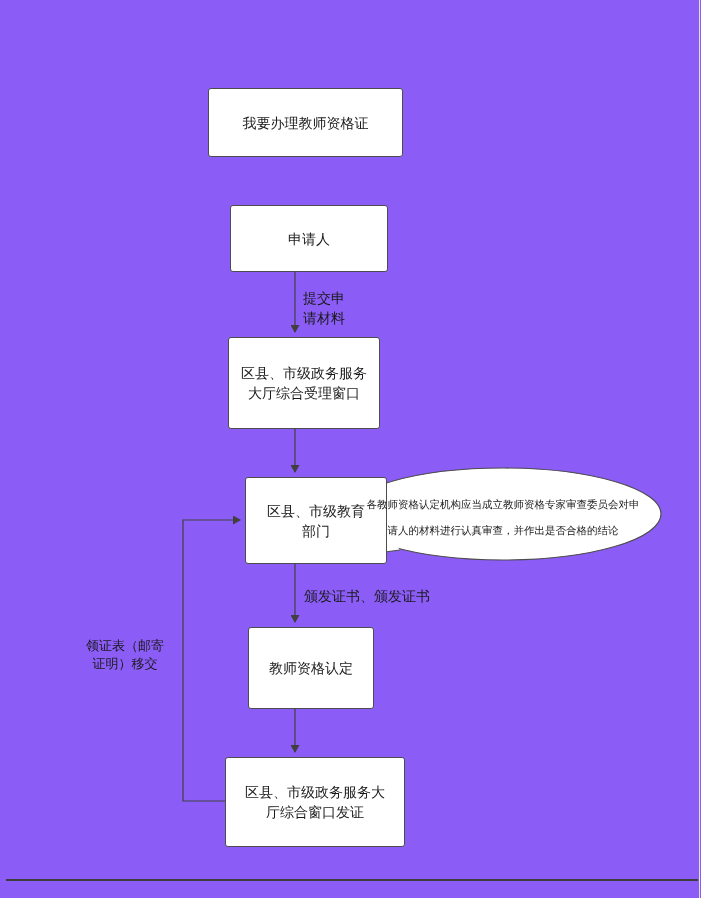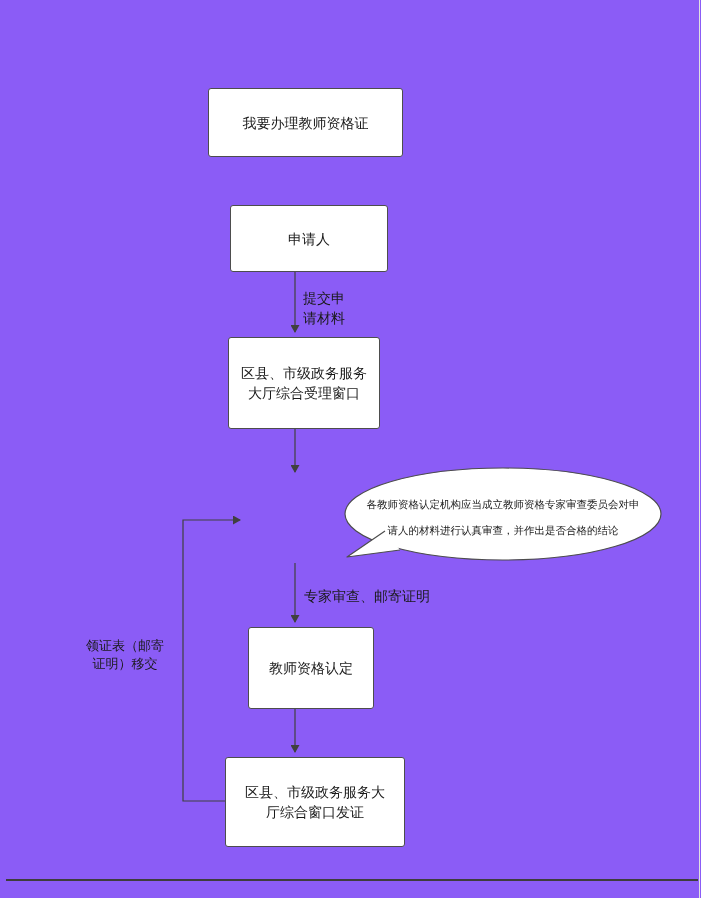--- a/index.html
+++ b/index.html
@@ -86,30 +86,33 @@
   </div>
 
   <div class="node" style="left:230px; top:205px; width:130px; height:65px; padding:0 13px;">
     <span>申请人</span>
   </div>
 
   <div class="node" style="left:228px; top:337px; width:134px; height:90px; padding:0 8px;">
     <span>区县、市级政务服务大厅综合受理窗口</span>
   </div>
 
+  <div class="node" style="left:245px; top:477px; width:100px; height:85px; padding:0 20px;">
+    <span>区县、市级教育部门</span>
+  </div>
 
   <div class="node" style="left:248px; top:627px; width:92px; height:80px; padding:0 16px;">
     <span>教师资格认定</span>
   </div>
 
   <div class="node" style="left:225px; top:757px; width:140px; height:88px; padding:0 19px;">
     <span>区县、市级政务服务大厅综合窗口发证</span>
   </div>
 
   <div class="edge-label" style="left:303px; top:288px; width:44px;">提交申请材料</div>
 
-  <div class="edge-label nowrap" style="left:304px; top:586px;">专家审查、邮寄证明</div>
+  <div class="edge-label nowrap" style="left:304px; top:586px;">颁发证书、颁发证书</div>
 
   <div class="edge-label" style="left:84px; top:637px; width:82px; font-size:13px; line-height:18px; text-align:center;">领证表（邮寄证明）移交</div>
 
   <div class="callout-text" style="left:366px; top:491px; width:274px;">各教师资格认定机构应当成立教师资格专家审查委员会对申请人的材料进行认真审查，并作出是否合格的结论</div>
 
 </div>
 
 </body></html>

